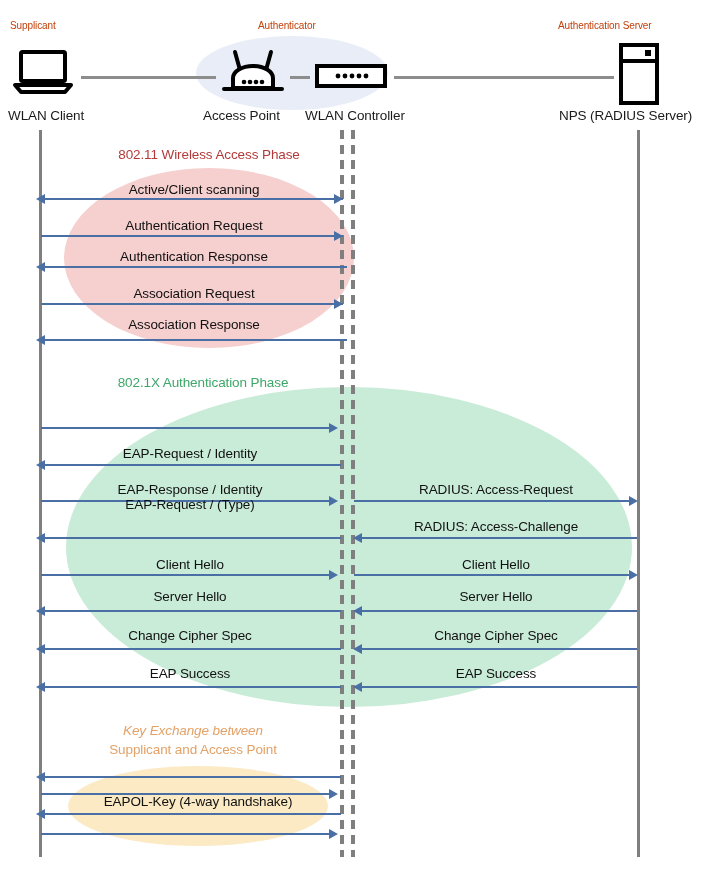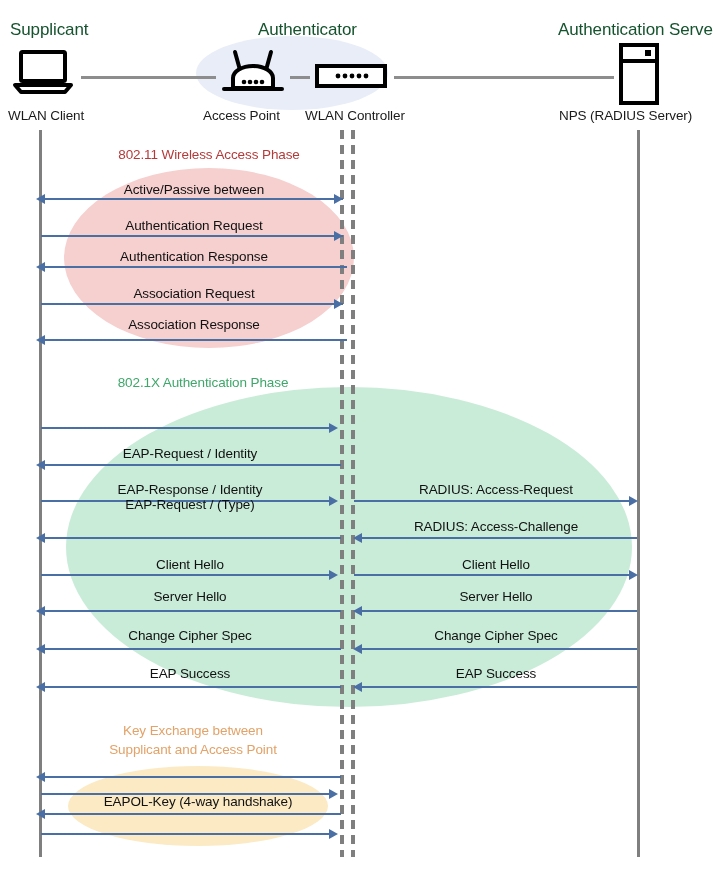--- a/index.html
+++ b/index.html
@@ -23,22 +23,22 @@
   
   .layer-ellipses { position: absolute; inset: 0; z-index: 1; }
   .layer-lifelines { position: absolute; inset: 0; z-index: 2; }
   .layer-arrows { position: absolute; inset: 0; z-index: 3; }
   .layer-labels { position: absolute; inset: 0; z-index: 4; }
   .layer-header { position: absolute; inset: 0; z-index: 5; }
 
   
   .actor-title {
     position: absolute;
-    font-size: 17px;
-    color: #14532d;
+    font-size: 10px;
+    color: #c2410c;
     white-space: nowrap;
     letter-spacing: -0.1px;
   }
   .actor-sublabel {
     position: absolute;
     font-size: 13.5px;
     color: #1a1a1a;
     white-space: nowrap;
     letter-spacing: -0.1px;
   }
@@ -204,24 +204,24 @@
     <div class="msg-line" style="left:41px; top:833px; width:294px;"></div>
     <div class="arrowhead right" style="left:329px; top:829px;"></div>
   </div>
 
   <div class="layer-labels">
 
     <div class="phase-caption red" style="left:64px; top:147px; width:290px;">802.11 Wireless Access Phase</div>
 
     <div class="phase-caption green" style="left:58px; top:375px; width:290px;">802.1X Authentication Phase</div>
 
-    <div class="phase-caption orange" style="left:48px; top:721px; width:290px;">Key Exchange between</div>
+    <div class="phase-caption orange" style="left:48px; top:721px; width:290px;font-style:italic;">Key Exchange between</div>
     <div class="phase-caption orange" style="left:48px; top:740px; width:290px;">Supplicant and Access Point</div>
 
-    <div class="msg-label" style="left:44px; top:182px; width:300px;">Active/Passive between</div>
+    <div class="msg-label" style="left:44px; top:182px; width:300px;">Active/Client scanning</div>
     <div class="msg-label" style="left:44px; top:218px; width:300px;">Authentication Request</div>
     <div class="msg-label" style="left:44px; top:286px; width:300px;">Association Request</div>
     <div class="msg-label" style="left:44px; top:249px; width:300px;">Authentication Response</div>
     <div class="msg-label" style="left:44px; top:317px; width:300px;">Association Response</div>
 
     <div class="msg-label" style="left:40px; top:482px; width:300px;">EAP-Response / Identity</div>
     <div class="msg-label" style="left:40px; top:446px; width:300px;">EAP-Request / Identity</div>
     <div class="msg-label" style="left:40px; top:497px; width:300px;">EAP-Request / (Type)</div>
     <div class="msg-label" style="left:40px; top:557px; width:300px;">Client Hello</div>
     <div class="msg-label" style="left:40px; top:589px; width:300px;">Server Hello</div>

